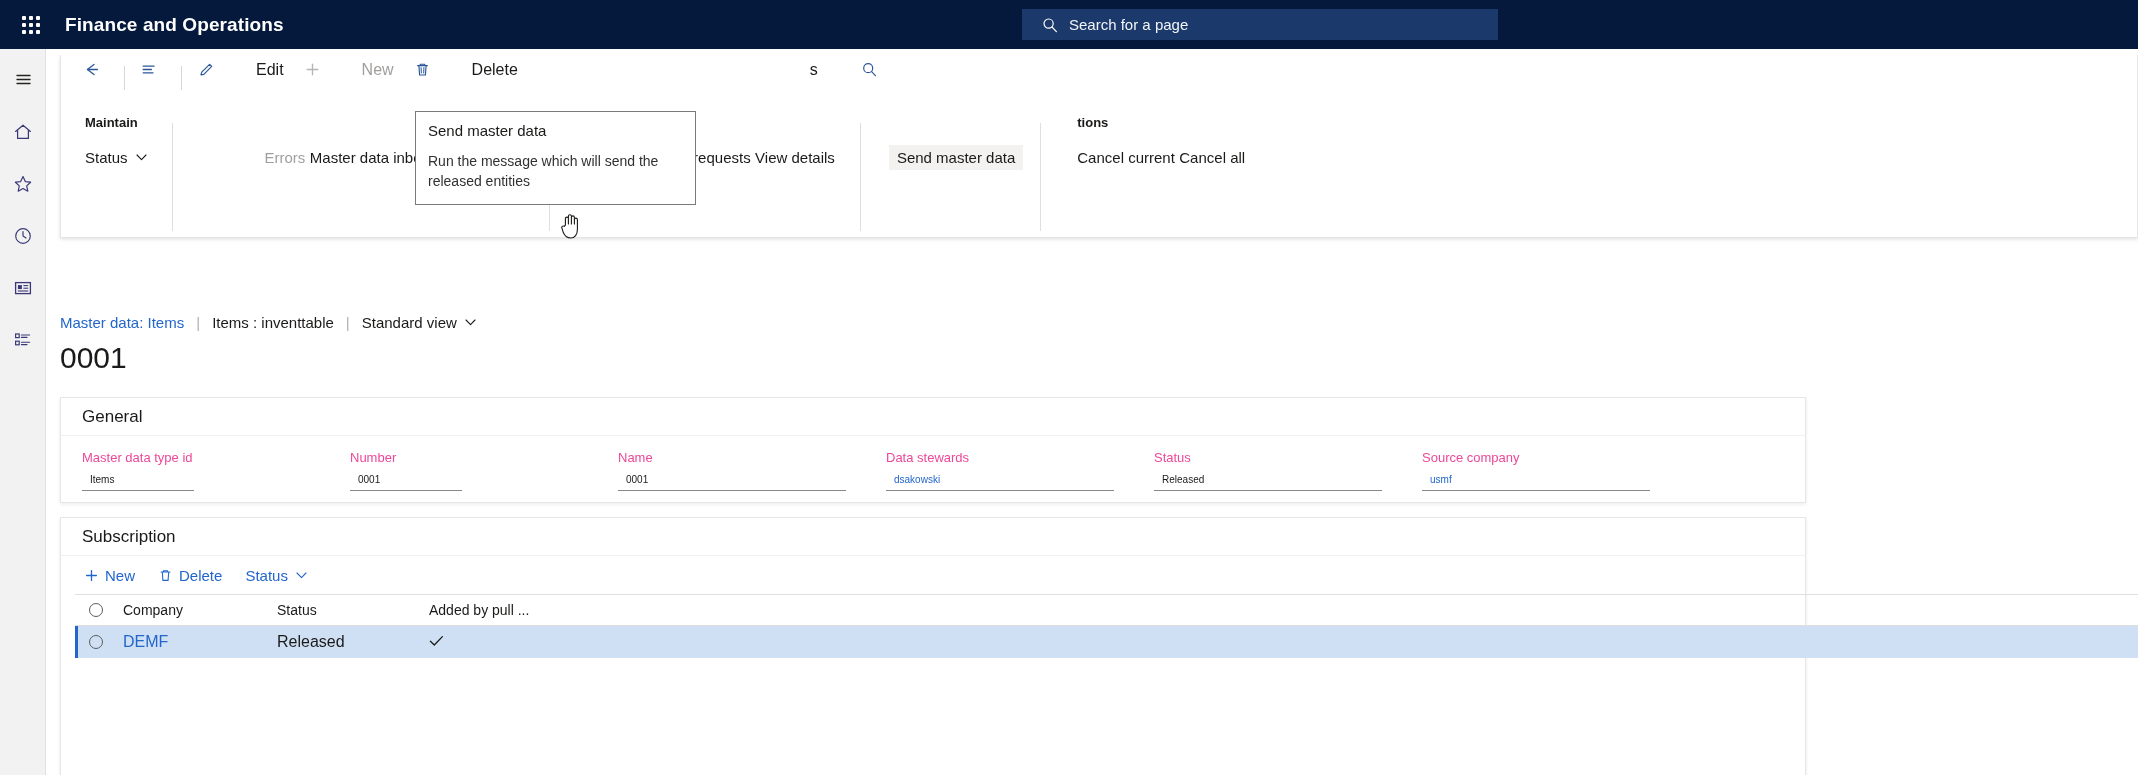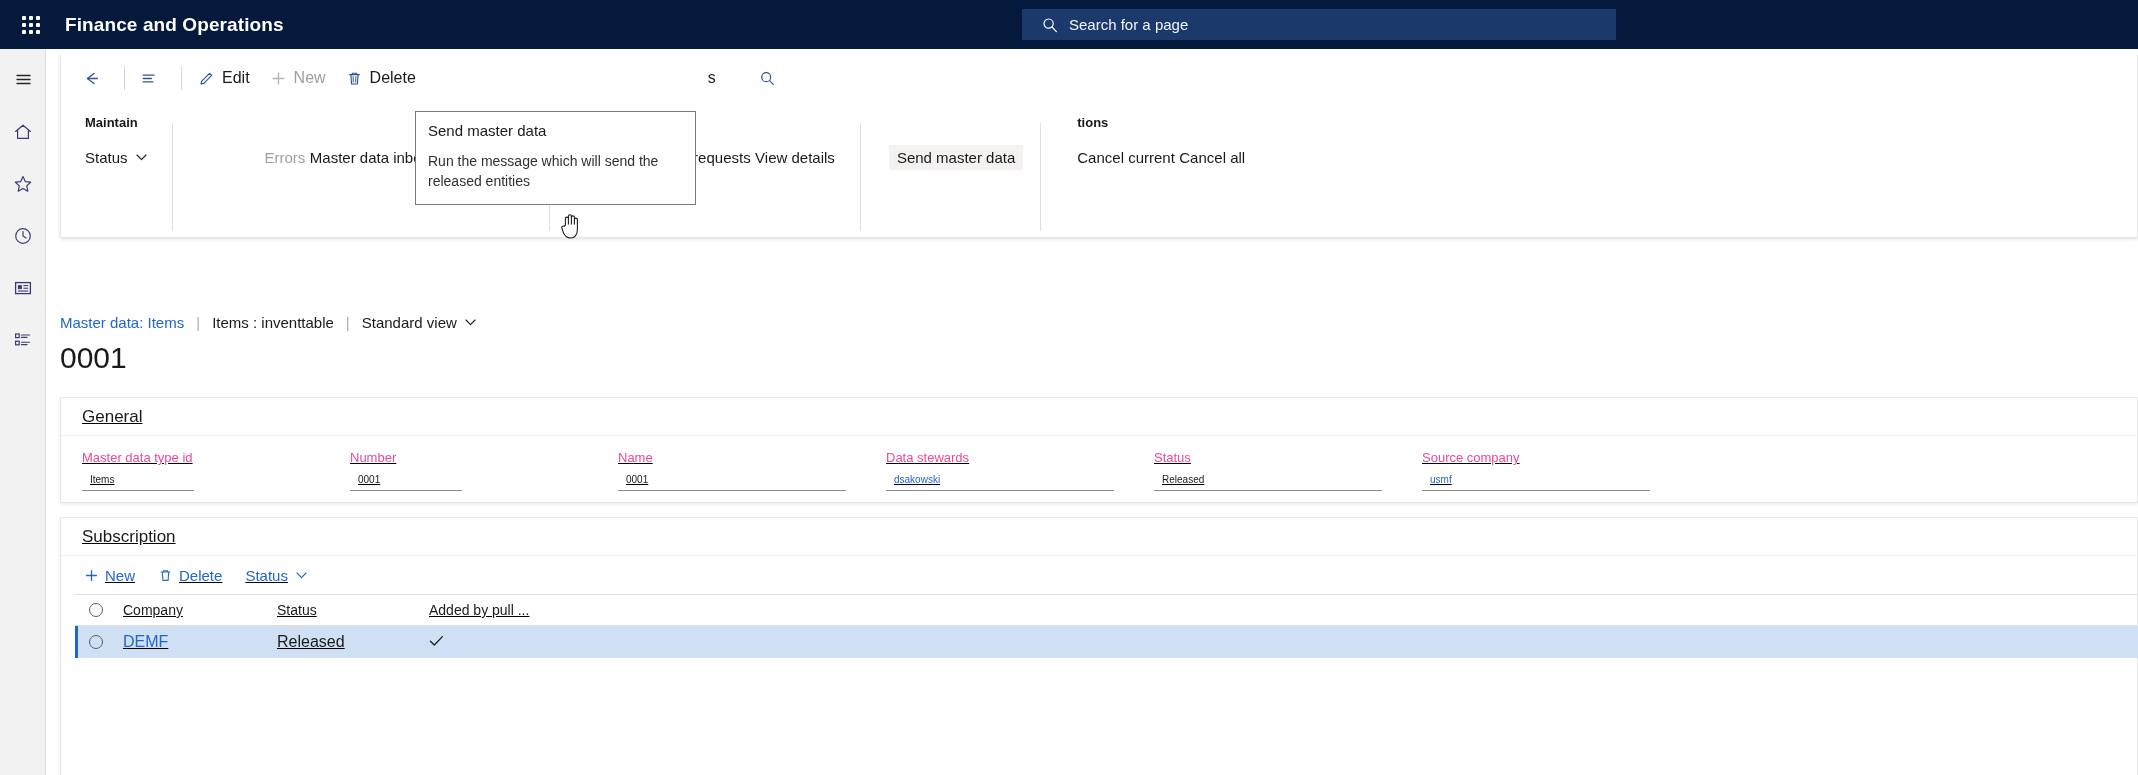--- a/index.html
+++ b/index.html
@@ -27,21 +27,21 @@
     grid-template-rows: repeat(3, 4px); gap: 3px;
   }
   .waffle-grid i { display: block; width: 4px; height: 4px; background: #ffffff; border-radius: 1px; }
   .app-title {
     margin-left: 15px;
     color: #ffffff; font-size: 19px; font-weight: bold;
     letter-spacing: .1px; white-space: nowrap;
   }
   .searchbox {
     position: absolute; left: 1022px; top: 9px;
-    width: 594px; height: 31px;
+    width: 476px; height: 31px;
     background: #1b3a6b;
     display: flex; align-items: center;
     padding-left: 20px; cursor: text;
   }
   .searchbox .mag { width: 16px; height: 16px; flex: 0 0 16px; }
   .searchbox .ph {
     margin-left: 11px; color: #f2f4f8; font-size: 15px; white-space: nowrap;
   }
 
   
@@ -75,24 +75,25 @@
     border-top: none;
     box-shadow: 0 1.6px 3.6px rgba(0,0,0,.12), 0 .3px .9px rgba(0,0,0,.10);
   }
   .cmdrow {
     position: absolute; left: 0; top: 0;
     height: 46px; width: 100%;
     display: flex; align-items: center;
     padding-left: 14px;
   }
   .cmd {
-    display: flex; align-items: center; height: 34px;
+    display: flex; align-items: flex-start; height: 34px;
     padding: 0 9px; margin-right: 2px;
     font-size: 16px; color: #1b1a19; cursor: pointer;
     white-space: nowrap;
+    gap: 34px;
   }
   .cmd .ci { width: 17px; height: 17px; margin-right: 7px; flex: 0 0 17px; }
   .cmd.disabled { color: #a19f9d; cursor: default; }
   .cmd.iconly { padding: 0 8px; }
   .vsep { width: 1px; height: 24px; background: #d6d6d6; margin: 0 7px; }
 
   
   .groups { position: absolute; left: 0; top: 60px; display: flex; height: 132px; gap: 12px; }
   .grp { position: relative; padding: 0 26px 0 24px; }
   .grp:after {
@@ -142,25 +143,24 @@
   .bc-view { color: #1b1a19; cursor: pointer; display: inline-flex; align-items: center; }
   .bc-view .chev { margin-left: 8px; }
   .page-title {
     position: absolute; left: 14px; top: 292px;
     font-size: 30px; font-weight: normal; color: #1b1a19;
   }
 
   
   .section {
     position: absolute; left: 14px;
-    width: 2078px;
+    width: 1746px;
     background: #ffffff;
     border: 1px solid #e6e6e6;
     box-shadow: 0 1.6px 3.6px rgba(0,0,0,.08), 0 .3px .9px rgba(0,0,0,.07);
-    text-decoration: underline;
   }
   #general-section { top: 348px; height: 106px; }
   #subscription-section { top: 468px; height: 300px; }
   .sec-head {
     height: 38px; display: flex; align-items: center;
     padding-left: 21px;
     font-size: 17px; color: #1b1a19;
     border-bottom: 1px solid #f0f0f0;
   }
   .fields { display: flex; padding: 14px 0 0 21px; }

